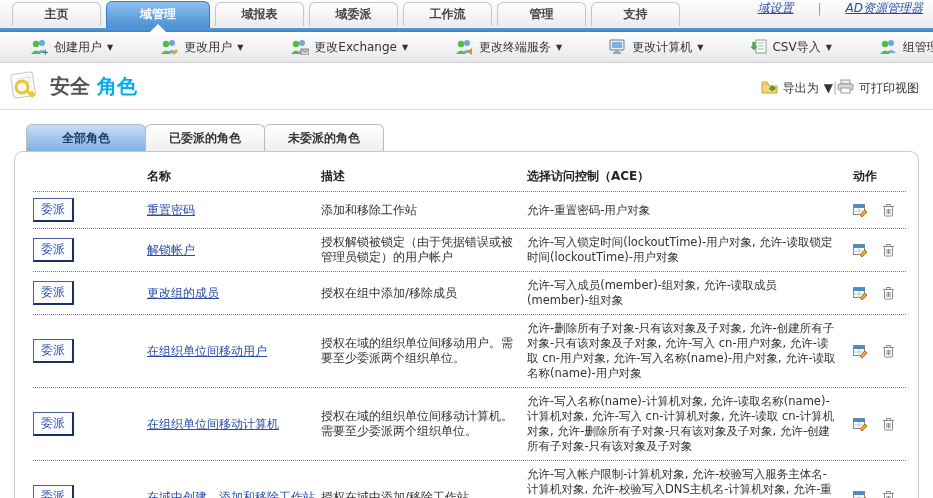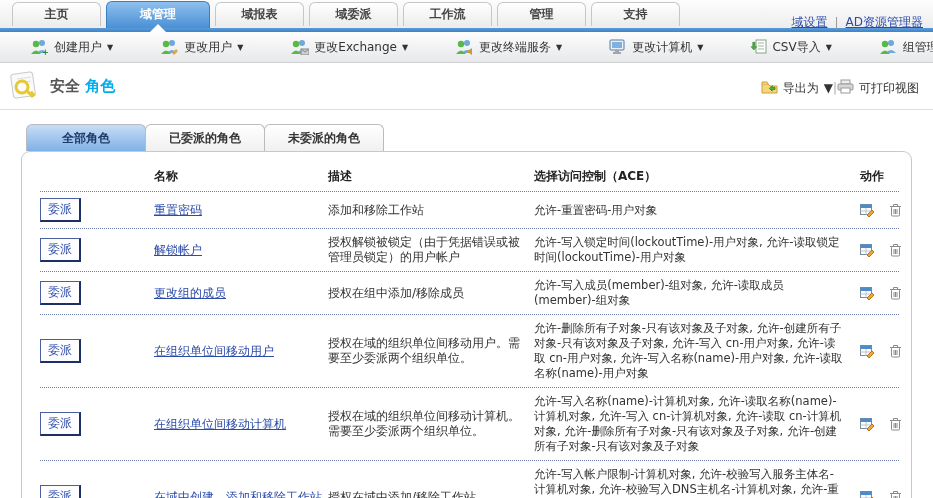--- a/index.html
+++ b/index.html
@@ -8,50 +8,50 @@
 
   
   .tabbar { height:28px; padding-left:12px; display:flex; align-items:center; background:linear-gradient(#fdfdfd,#ededed); }
   .tab { position:relative; width:89px; height:24px; margin-right:5px; display:flex; align-items:center; justify-content:center;
     background:linear-gradient(#ffffff,#ececec); border:1px solid #c6c6c6; border-bottom:none;
     border-radius:6px 6px 0 0; font-weight:bold; color:#444; cursor:pointer; }
   .tab.active { width:104px; height:27px; background:linear-gradient(#8fc0ee,#4a90d4); border-color:#3b7fc0; color:#fff; z-index:3; }
   .tab.active::after { content:""; position:absolute; left:50%; bottom:-4px; transform:translateX(-50%);
     width:0; height:0; border-left:8px solid transparent; border-right:8px solid transparent; border-bottom:8px solid #fff; z-index:4; }
   .bluestrip { height:4px; background:linear-gradient(#5a9cd8,#3c83c8); }
-  .toplinks { position:absolute; top:14px; right:10px; z-index:5; display:flex; align-items:center; gap:7px; }
+  .toplinks { position:absolute; top:0; right:10px; z-index:5; display:flex; align-items:center; gap:24px;font-style:italic; }
   .toplinks a { color:#2b4ba9; text-decoration:underline; }
   .toplinks .sep { color:#999; }
 
   
   .toolbar { height:31px; display:flex; align-items:center; padding-left:30px; column-gap:47px;
     background:linear-gradient(#fdfdfd,#e6e8ea); border-bottom:1px solid #d2d2d2; }
   .tool { display:flex; align-items:center; gap:5px; cursor:pointer; white-space:nowrap; }
   .tool .caret { font-size:8px; color:#333; }
   .micon { display:inline-flex; }
 
   
   .pagehead { position:relative; height:46px; display:flex; align-items:center; padding-left:8px; }
-  .pagetitle { font-size:15px; font-weight:bold; margin-left:8px; }
+  .pagetitle { font-size:20px; font-weight:bold; margin-left:8px; }
   .pagetitle .pre { color:#555; }
   .pagetitle .main { color:#00aeef; }
   .headtools { position:absolute; right:14px; top:16px; display:flex; align-items:center; gap:0; }
   .headtools .item { display:flex; align-items:center; gap:5px; cursor:pointer; }
   .headtools .sep { color:#aaa; }
   .rule { height:1px; background:#ddd; margin-bottom:14px; }
 
   
   .subtabs { display:flex; padding-left:26px; }
   .subtab { width:120px; height:27px; display:flex; align-items:center; justify-content:center;
     background:linear-gradient(#ffffff,#f0f0f0); border:1px solid #bbb; border-bottom:none;
     border-radius:6px 6px 0 0; font-weight:bold; color:#333; cursor:pointer; margin-right:-1px; }
   .subtab.active { background:linear-gradient(#c7ddf6,#7fb1e6); color:#1d3a66; z-index:2; }
 
   
-  .panel { margin:0 21px; background:#fff; border:1px solid #c9c9c9; border-bottom:none;
+  .panel { margin:0 14px; background:#fff; border:1px solid #c9c9c9; border-bottom:none;
     border-radius:9px 9px 0 0; padding:12px 12px 0 18px; height:348px; overflow:hidden; }
   .trow { display:grid; grid-template-columns:92px 196px 206px 318px 1fr; align-items:center;
     border-bottom:1px dotted #6c7bae; padding:6px 0; }
   .trow.header { font-weight:bold; color:#222; padding:4px 0 6px 0; }
   .cell-name { padding-left:22px; }
   .cell-desc { padding-right:10px; line-height:15px; }
   .cell-ace  { padding-right:8px; line-height:15px; font-size:11.5px; }
   .cell-act  { display:flex; gap:14px; align-items:center; padding-left:8px; }
   .rolelink { color:#2b4ba9; text-decoration:underline; cursor:pointer; }
   .delegate-btn { font-size:12px; color:#2b4ba9; background:#fdfdff; padding:2px 7px; cursor:pointer;

